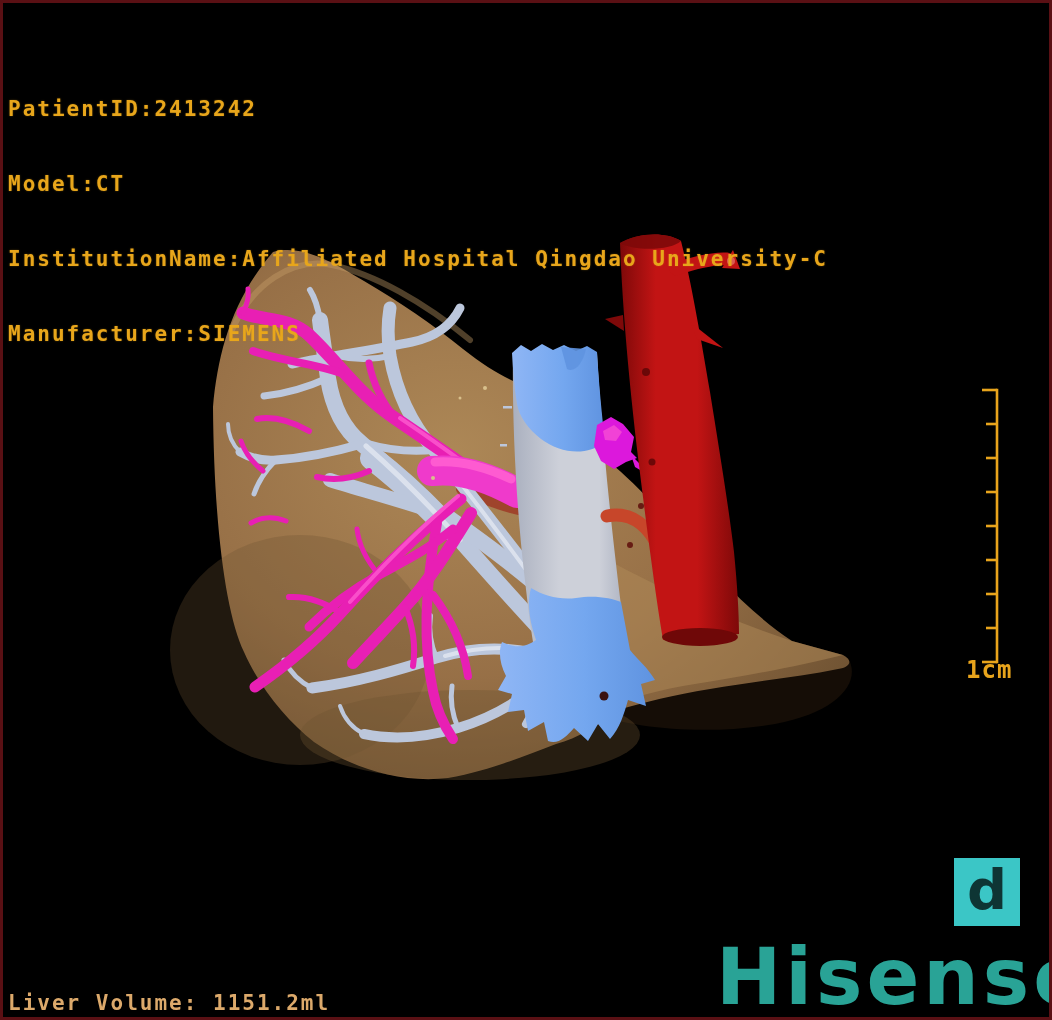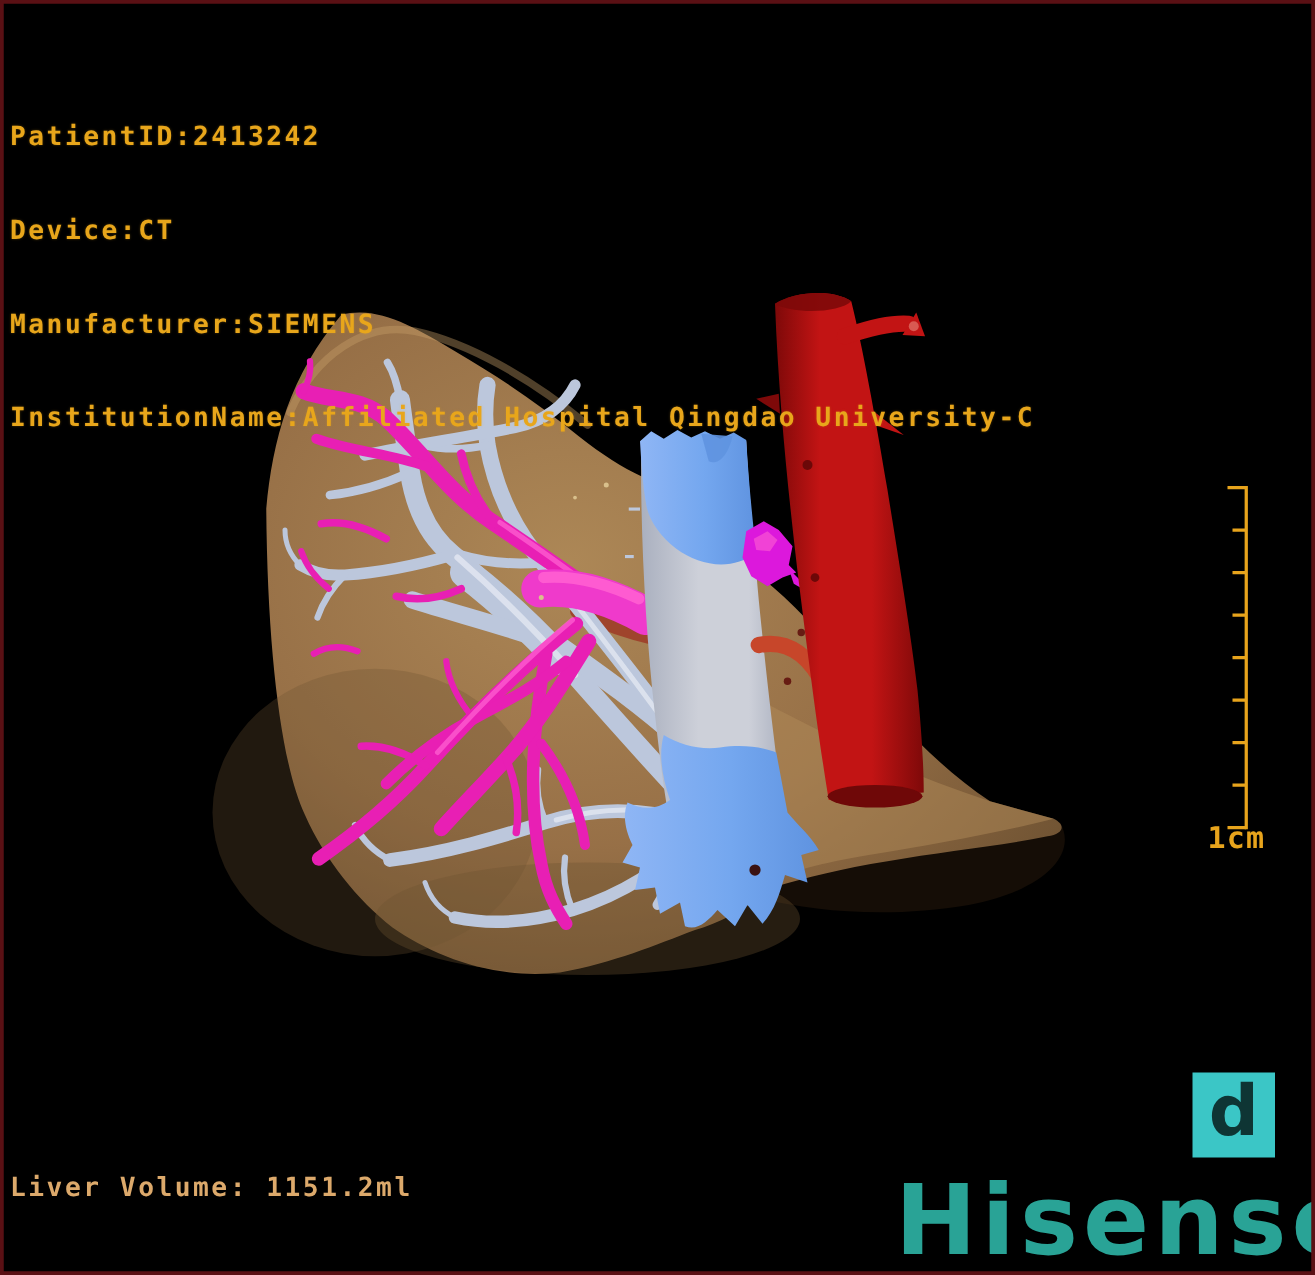--- a/index.html
+++ b/index.html
@@ -13,21 +13,21 @@
     position:absolute;left:8px;top:3px;z-index:10;
     font-size:21px;font-weight:bold;letter-spacing:2px;line-height:25px;
     color:#E8A61B;white-space:pre;text-shadow:0 0 2px rgba(232,166,27,.35);margin-top:44px;
   }
   .title{
     position:absolute;right:7px;top:3px;z-index:10;
     font-size:21px;font-weight:bold;letter-spacing:2px;line-height:25px;
     color:#E8A61B;text-shadow:0 0 2px rgba(232,166,27,.35);
   }
   .volume{
-    position:absolute;left:8px;top:938px;z-index:10;
+    position:absolute;left:8px;top:991px;z-index:10;
     font-size:21px;font-weight:bold;letter-spacing:2px;color:#DCA96B;
   }
   .ruler{position:absolute;left:978px;top:386px;z-index:10;}
   .ruler-label{
     position:absolute;left:966px;top:656px;z-index:10;
     font-size:24px;font-weight:bold;letter-spacing:1px;color:#E8A41C;text-align:right;
   }
   .badge{
     position:absolute;left:954px;top:858px;width:66px;height:68px;z-index:10;
     background:#3BC6C6;display:flex;align-items:center;justify-content:center;
@@ -200,23 +200,23 @@
       <circle cx="460" cy="398" r="1.5"></circle>
     </g>
     <g fill="#BCC7DC">
       <rect x="503" y="406" width="9" height="2.5"></rect>
       <rect x="500" y="444" width="7" height="2.5"></rect>
     </g>
   </svg>
 
   <div class="meta">
     <div>PatientID:2413242</div>
-    <div>Device:CT</div>
+    <div>Model:CT</div>
+    <div>InstitutionName:Affiliated Hospital Qingdao University-C</div>
     <div>Manufacturer:SIEMENS</div>
-    <div>InstitutionName:Affiliated Hospital Qingdao University-C</div>
   </div>
 
 
   <svg class="ruler" width="26" height="282" viewBox="0 0 26 282">
     <g fill="none" stroke-width="2.6" stroke="#E8A41C">
       <line x1="19" y1="2.7" x2="19" y2="277.3"></line>
       <line x1="4" y1="4" x2="19" y2="4"></line>
       <line x1="8" y1="38" x2="19" y2="38"></line>
       <line x1="8" y1="72" x2="19" y2="72"></line>
       <line x1="8" y1="106" x2="19" y2="106"></line>

